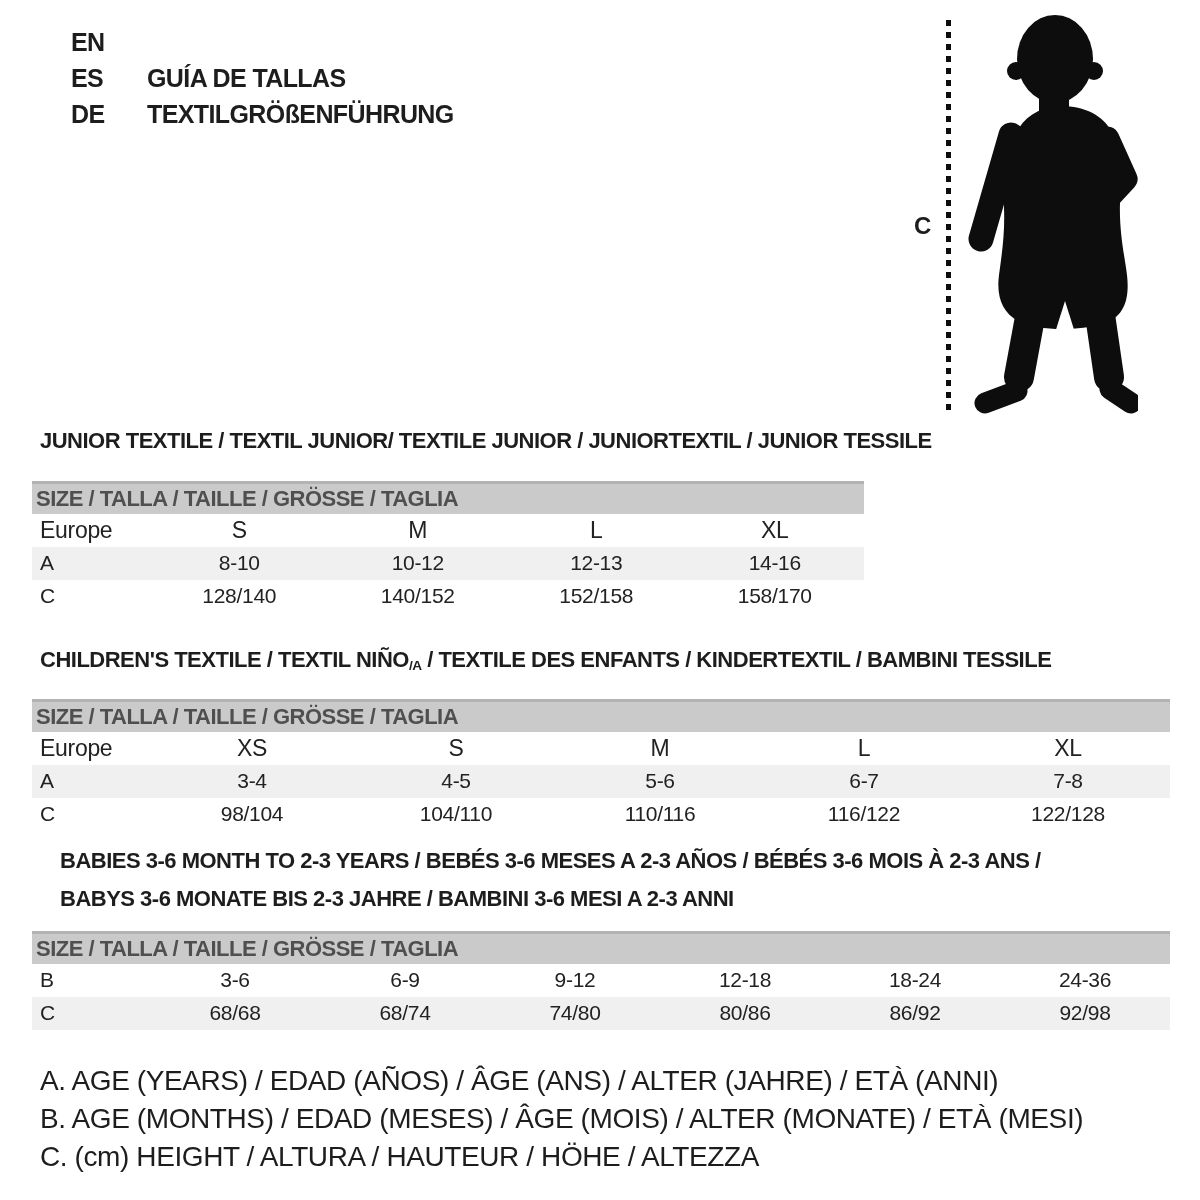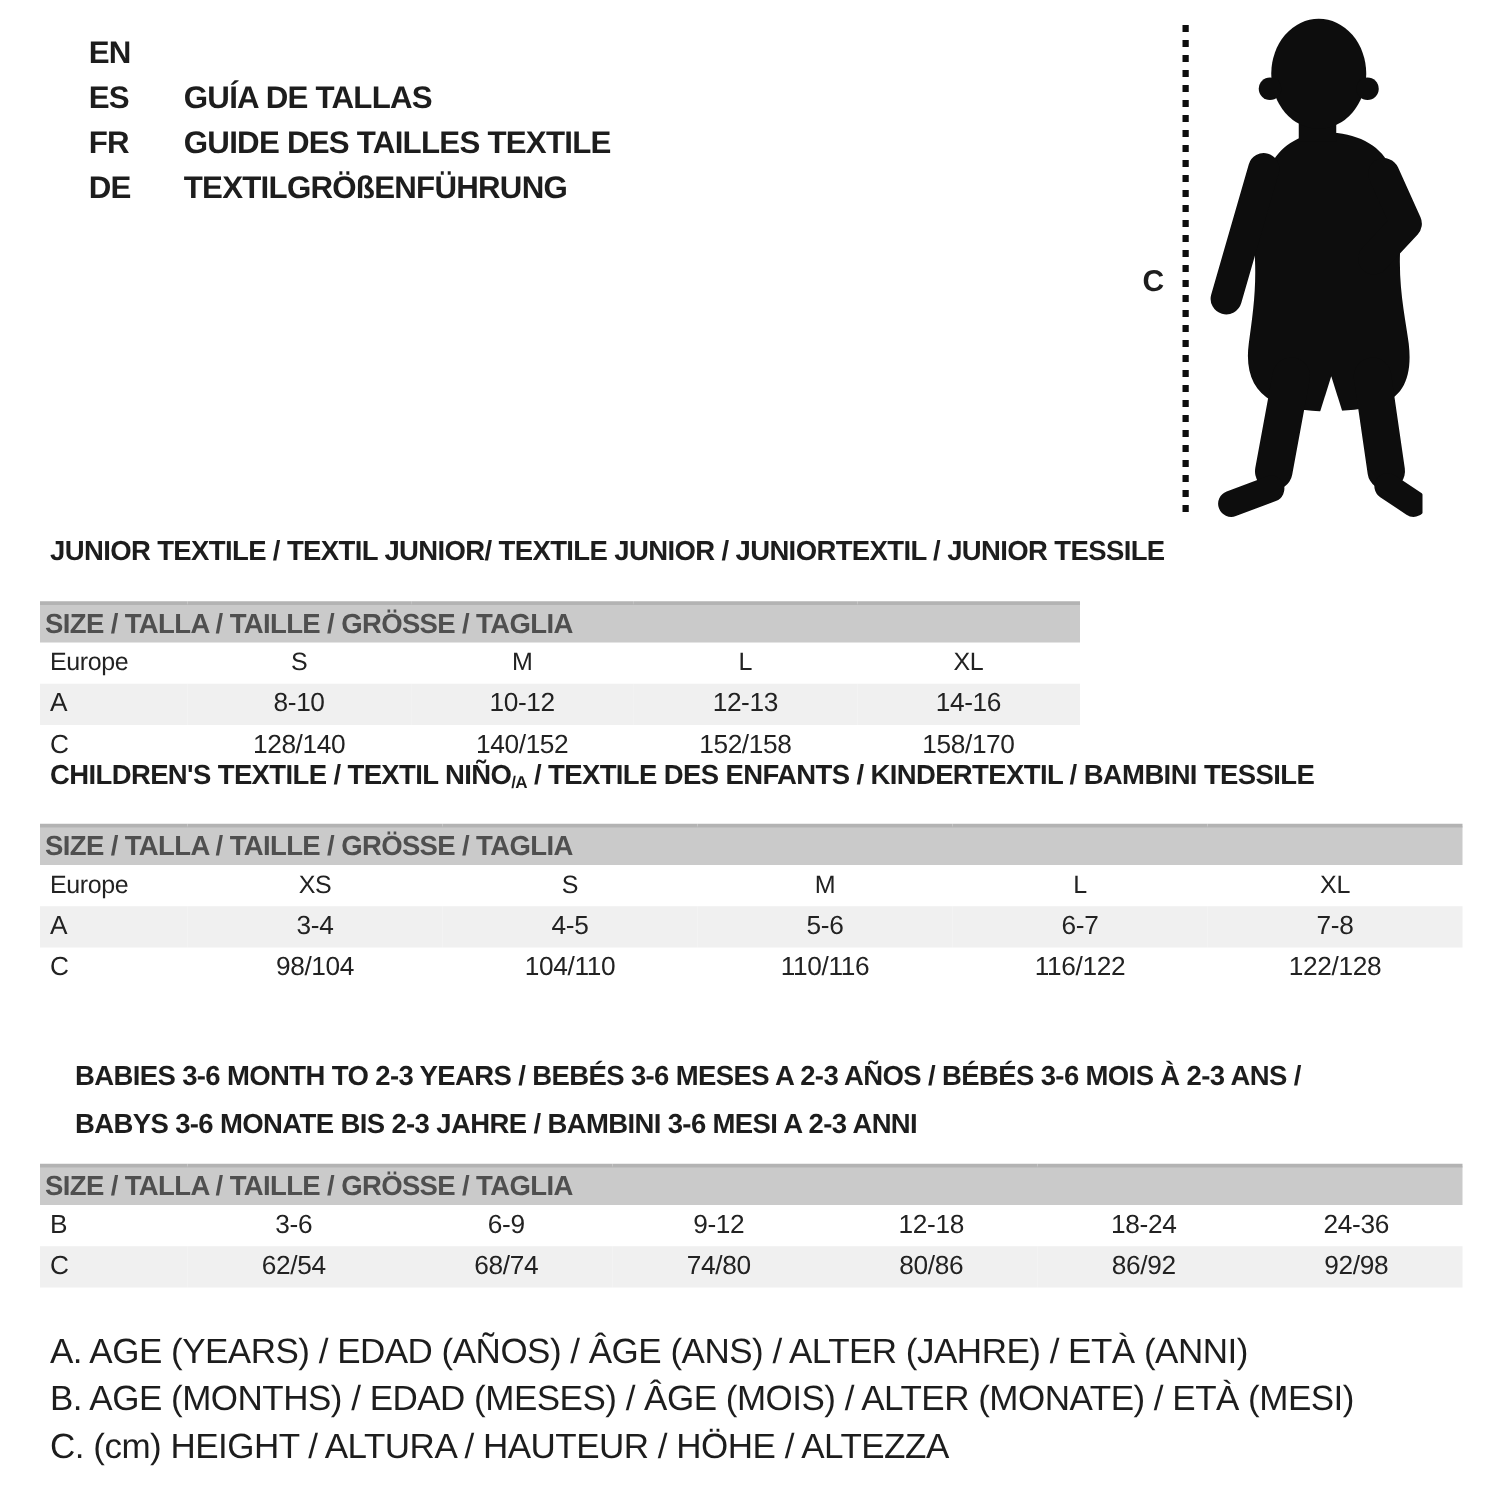--- a/index.html
+++ b/index.html
@@ -30,21 +30,21 @@
   }
   .measure-label {
     position: absolute; left: 914px; top: 212px;
     font-weight: 700; font-size: 24px;
   }
   .toddler { position: absolute; left: 963px; top: 13px; }
 
   
   .section { position: absolute; left: 32px; }
   .section-junior   { top: 428px; width: 832px; }
-  .section-children { top: 607px; width: 1138px; }
+  .section-children { top: 647px; width: 1138px; }
   .section-babies   { top: 842px; width: 1138px; }
 
   .section-heading {
     font-weight: 700; font-size: 22px; letter-spacing: -0.5px;
     padding-left: 8px; white-space: nowrap;
   }
   .section-junior .section-heading   { margin-bottom: 27px; }
   .section-children .section-heading { margin-bottom: 26px; }
   .heading-sub { font-size: 0.62em; vertical-align: -0.25em; }
   .section-babies .heading-line { line-height: 38px; margin-left: 20px; }
@@ -58,45 +58,41 @@
     border-top: 3px solid #b3b3b3;
     font-weight: 700; font-size: 22px; letter-spacing: -0.5px;
     height: 31px; text-align: left; padding-left: 4px;
   }
   td {
     height: 33px; font-size: 21px; letter-spacing: -0.3px;
     text-align: center; padding: 0; color: #222;
   }
   td.first { text-align: left; padding-left: 8px; }
   tr.alt td { background: var(--alt-row-bg, #f0f0f0); }
-  tr.cols td { font-size: 20px; }
+  tr.cols td { font-size: 23px; }
 
   
   .legend { position: absolute; left: 40px; top: 1062px; }
   .legend-line {
     font-weight: 400; font-size: 28px; letter-spacing: -0.4px;
     line-height: 38px; white-space: nowrap;
   }
 </style>
 </head>
 <body>
 
 <div class="page">
 
   <div class="lang-list">
     <div class="lang-row">
       <span class="lang-code">EN</span>
     </div>
     <div class="lang-row">
       <span class="lang-code">ES</span>
       <span class="lang-title">GUÍA DE TALLAS</span>
-    </div>
-    <div class="lang-row">
-      <span class="lang-code">FR</span>
-      <span class="lang-title">GUIDE DES TAILLES TEXTILE</span>
     </div>
     <div class="lang-row">
       <span class="lang-code">DE</span>
       <span class="lang-title">TEXTILGRÖßENFÜHRUNG</span>
     </div>
   </div>
 
   <div class="measure-line"></div>
   <div class="measure-label">C</div>
   <svg class="toddler" width="175" height="402" viewBox="0 0 175 402" aria-hidden="true">
@@ -233,21 +229,21 @@
           <td class="first">B</td>
           <td>3-6</td>
           <td>6-9</td>
           <td>9-12</td>
           <td>12-18</td>
           <td>18-24</td>
           <td>24-36</td>
         </tr>
         <tr class="alt">
           <td class="first">C</td>
-          <td>62/54</td>
+          <td>68/68</td>
           <td>68/74</td>
           <td>74/80</td>
           <td>80/86</td>
           <td>86/92</td>
           <td>92/98</td>
         </tr>
       </tbody>
     </table>
   </section>
 

